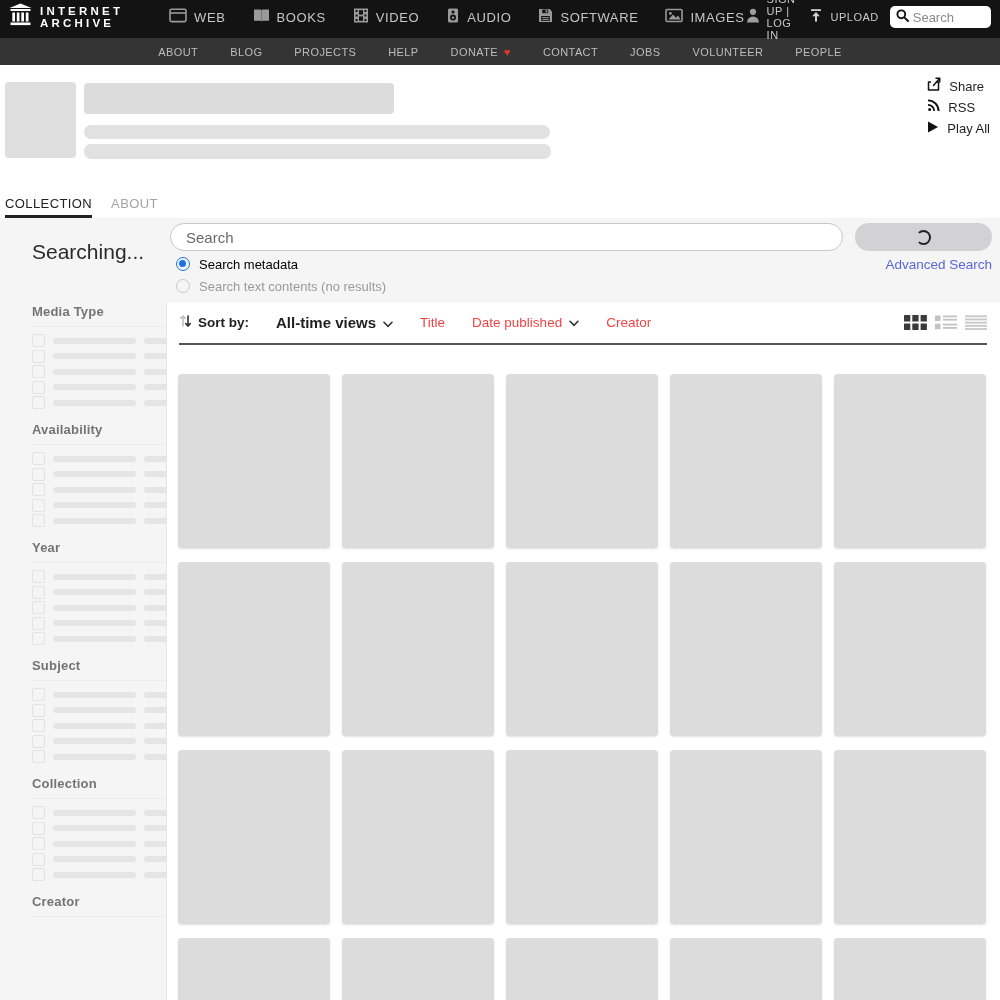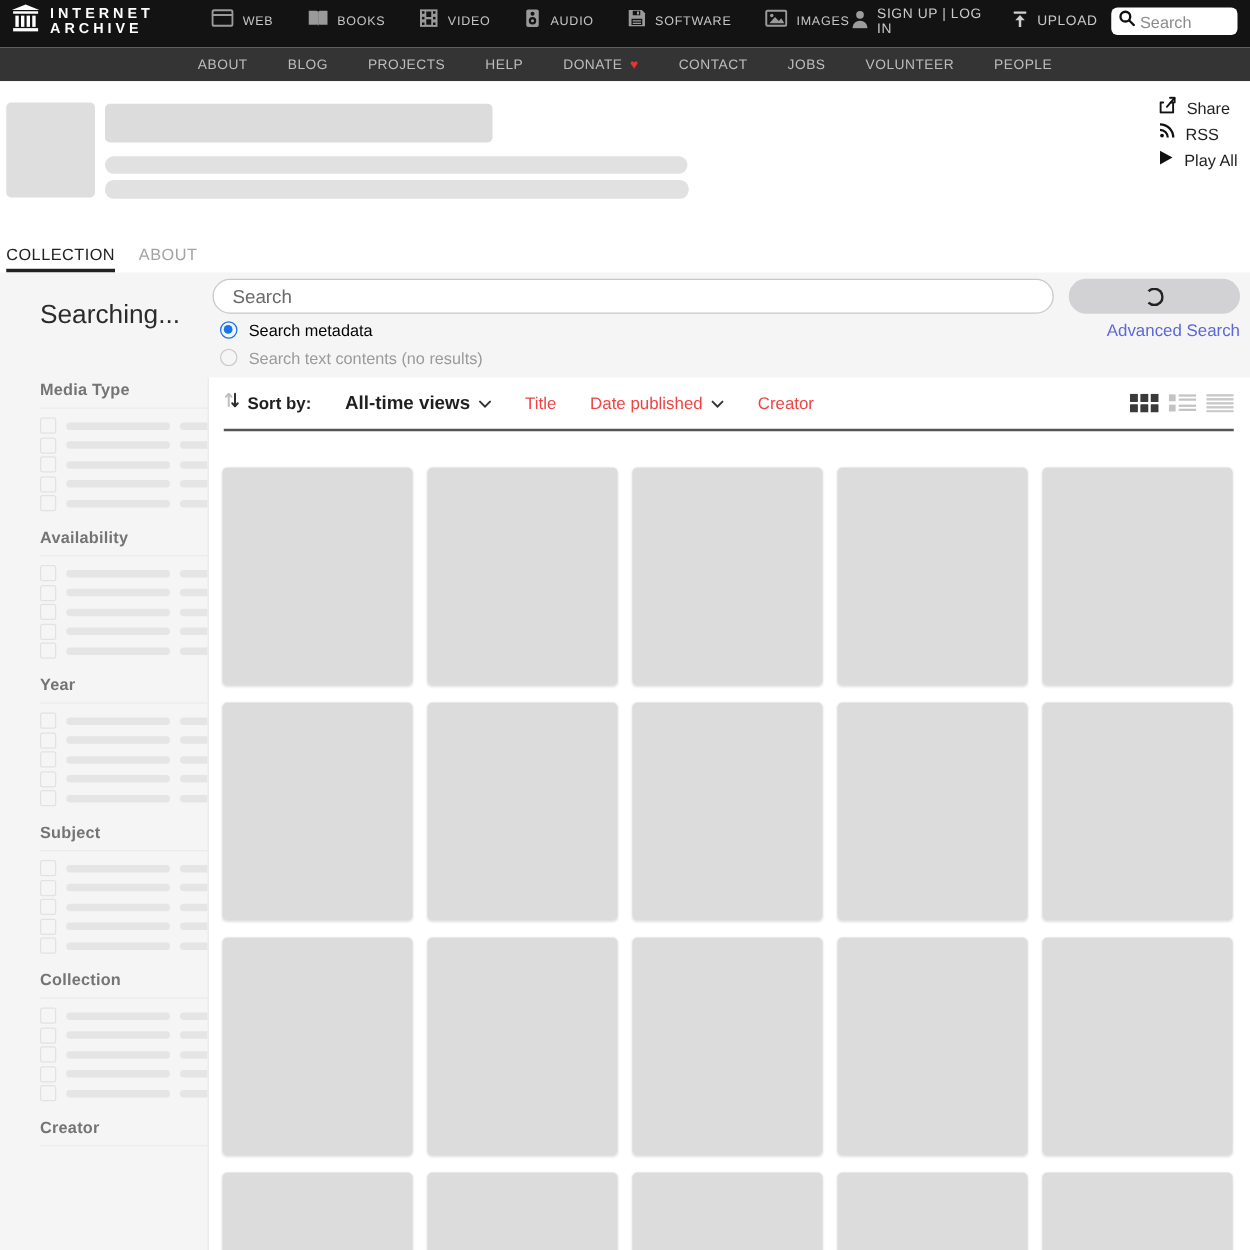--- a/index.html
+++ b/index.html
@@ -5,21 +5,21 @@
   * { box-sizing: border-box; margin: 0; padding: 0; }
   html,body { width:1000px; height:1000px; overflow:hidden; background:#fff;
     font-family:"Liberation Sans", sans-serif; }
 
   
   .topnav { height:38px; background:#131313; display:flex; align-items:center; padding:0 10px 4px 8px; }
   .logo { display:flex; align-items:center; gap:7px; cursor:pointer; }
   .logo-text { color:#fff; font-size:11.5px; font-weight:bold; letter-spacing:3.2px; line-height:12.5px; }
   .media-links { display:flex; gap:27px; margin-left:46px; }
   .media-link { display:flex; align-items:center; gap:7px; cursor:pointer; }
-  .media-link span.lbl { color:#c6c6c6; font-size:10px; letter-spacing:.6px; }
+  .media-link span.lbl { color:#c6c6c6; font-size:13px; letter-spacing:.6px; }
   .nav-right { margin-left:auto; display:flex; align-items:center; gap:11px;justify-content:space-between; }
   .nav-right .txt { color:#c9c9c9; font-size:11px; letter-spacing:.5px; }
   .acct, .upl { display:flex; align-items:center; gap:6px; cursor:pointer; }
   .nav-search { width:103px; height:22px; background:#fff; border-radius:5px; display:flex; align-items:center; padding:0 6px; gap:4px; }
   .nav-search input { border:none; outline:none; width:72px; font-size:13px; color:#333; font-family:"Liberation Sans",sans-serif; }
   .nav-search input::placeholder { color:#8a8a8a; }
 
   
   .subnav { height:27px; background:#343434; display:flex; align-items:center; justify-content:center; gap:32px; }
   .subnav .item { color:#bdbdbd; font-size:11px; letter-spacing:.4px; cursor:pointer; display:flex; align-items:center; gap:6px; }

